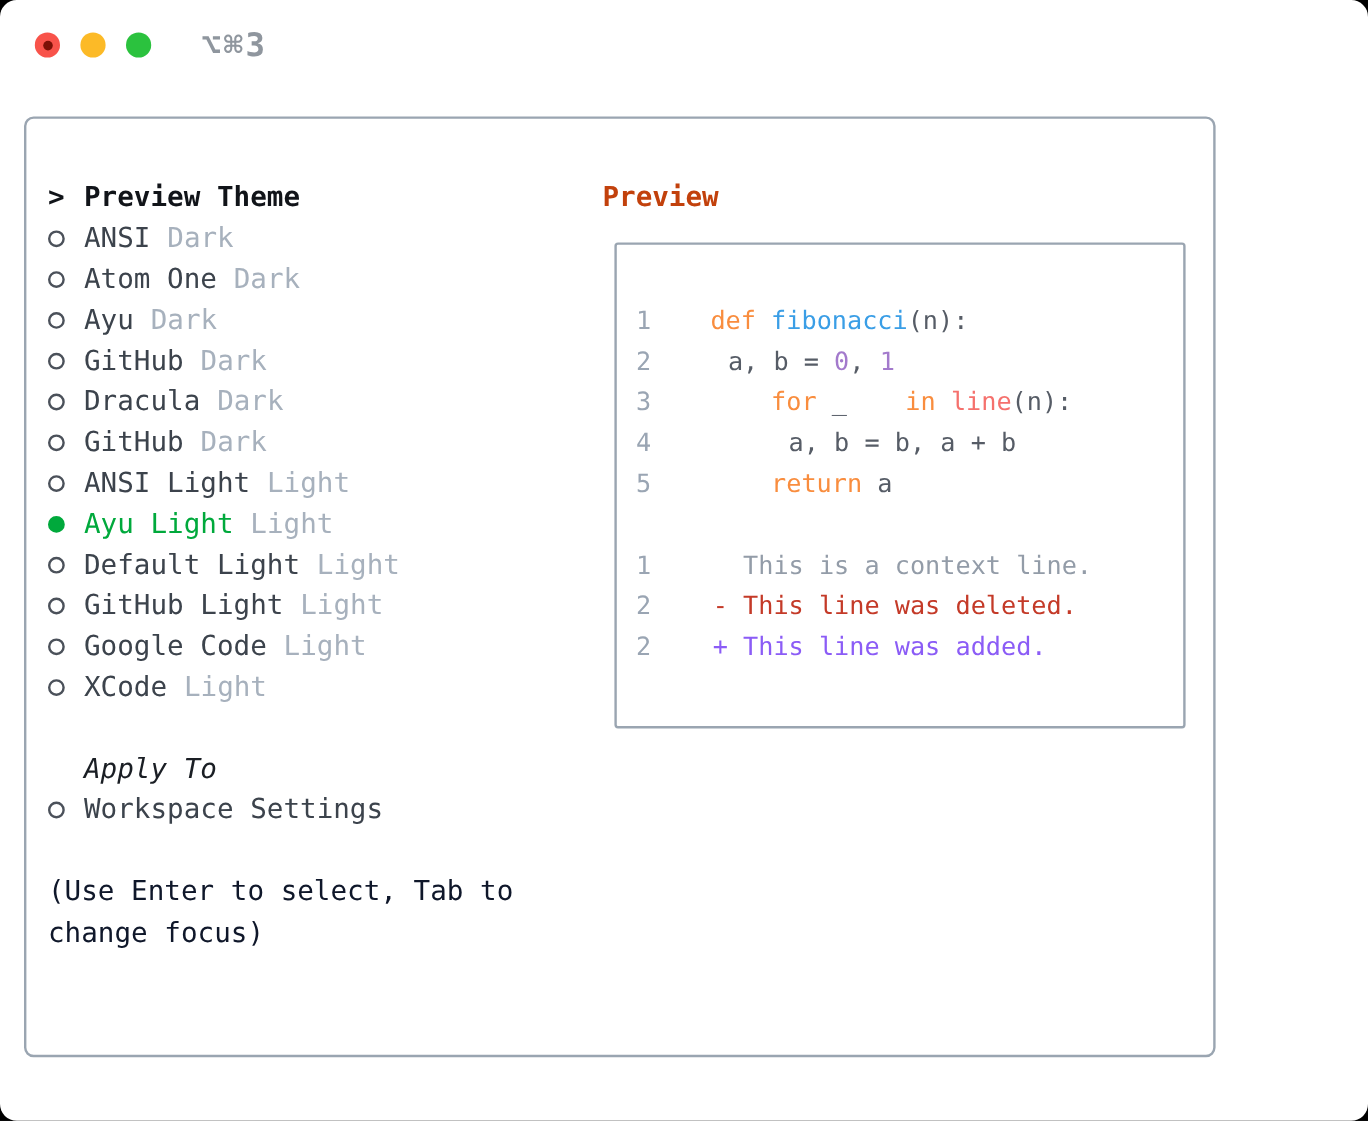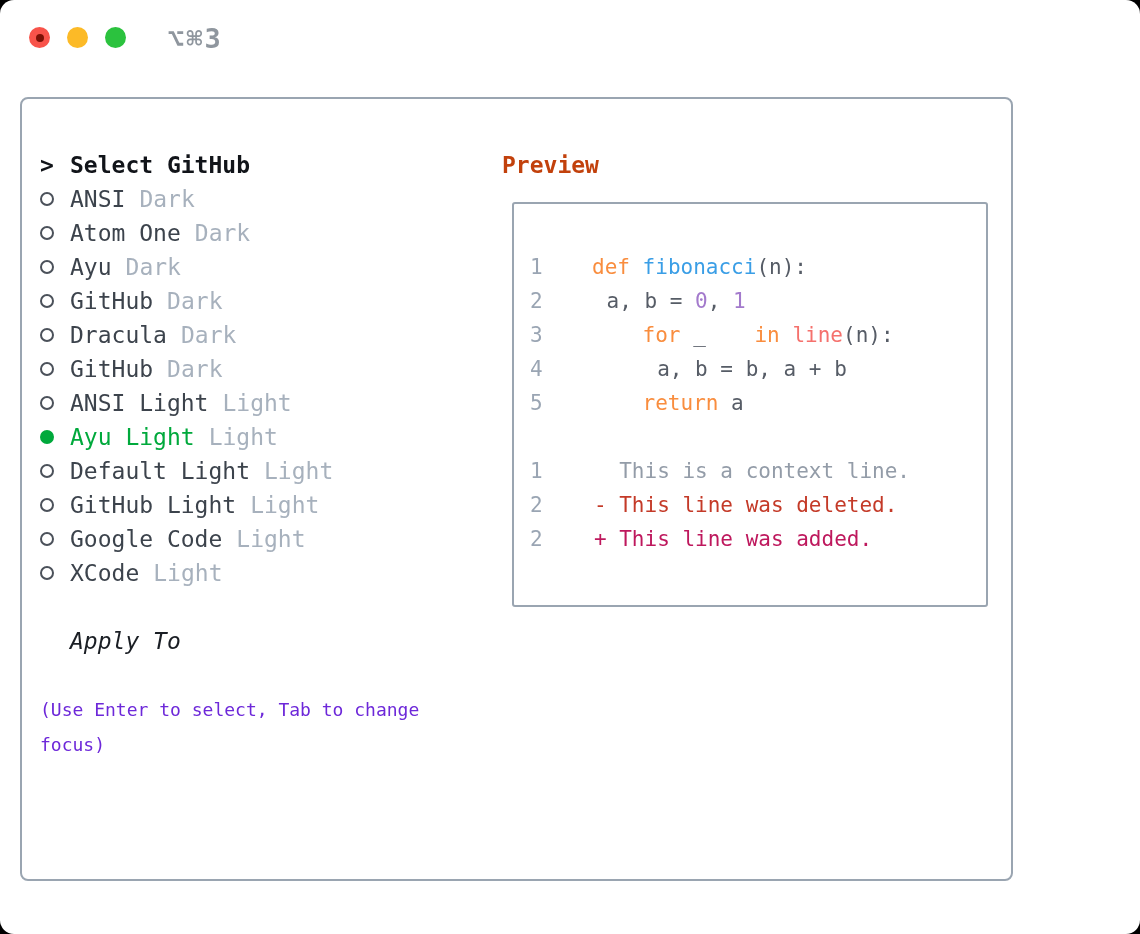--- a/index.html
+++ b/index.html
@@ -37,22 +37,22 @@
   .bullet { width:14px; height:14px; border-radius:50%; border:2px solid #4b515a; }
   .row.selected .bullet { background:#00a93c; border-color:#00a93c; }
   .row.selected .name { color:#00a93c; }
   .chev { font-weight:bold; color:#111419; }
   .hdr .name { font-weight:bold; color:#111419; }
   .name { white-space:pre; }
   .variant { color:#a7b1bd; margin-left:14px; white-space:pre; }
   .subhdr .name { color:#1a1e24;font-style:italic; }
   .spacer { height:34px; }
   .hint {
-    margin-top:0; width:430px; font-size:18px; line-height:35px;
-    color:#6d28d9; white-space:normal;
+    margin-top:0; width:430px; font-size:23px; line-height:35px;
+    color:#0f172a; white-space:normal;
   }
 
   
   .preview-title {
     position:absolute; left:480px; top:49px; height:34px;
     display:flex; align-items:center;
     font-size:23px; font-weight:bold; color:#c2410c;
   }
   .preview-box {
     position:absolute; left:490px; top:103px; width:476px; height:405px;
@@ -62,21 +62,21 @@
   .cline { display:flex; align-items:center; height:34px; font-size:21px; }
   .ln { flex:0 0 26px; width:26px; color:#9aa5b3; white-space:pre; }
   .seg { white-space:pre; }
   .pl { color:#565c66; }
   .kw { color:#f98d3e;margin-left:36px; }
   .fn { color:#3a9ee6; }
   .sp { color:#f5716d; }
   .nm { color:#a37acc; }
   .ctx { color:#939ca8; }
   .del { color:#c43a28; }
-  .add { color:#be185d; }
+  .add { color:#8b5cf6; }
   .blank-line { height:34px; }
 </style>
 </head>
 <body>
 
 <div class="window">
 
   <div class="titlebar">
     <div class="traffic">
       <div class="dot dot-red"></div>
@@ -87,21 +87,21 @@
   </div>
 
   <div class="main-box">
 
     <div class="left-col">
 
       <div class="row hdr">
         <span class="slot">
             <span class="chev">&gt;</span>
           </span>
-        <span class="name">Select GitHub</span>
+        <span class="name">Preview Theme</span>
       </div>
 
       <div class="row">
         <span class="slot">
             <span class="bullet"></span>
           </span>
         <span class="name">ANSI</span>
         <span class="variant">Dark</span>
       </div>
       <div class="row">
@@ -180,20 +180,26 @@
           </span>
         <span class="name">XCode</span>
         <span class="variant">Light</span>
       </div>
 
       <div class="spacer"></div>
 
       <div class="row subhdr">
         <span class="slot"></span>
         <span class="name">Apply To</span>
+      </div>
+      <div class="row">
+        <span class="slot">
+            <span class="bullet"></span>
+          </span>
+        <span class="name">Workspace Settings</span>
       </div>
 
       <div class="spacer"></div>
 
       <div class="hint">(Use Enter to select, Tab to change focus)</div>
     </div>
 
     <div class="preview-title">Preview</div>
 
     <div class="preview-box">

